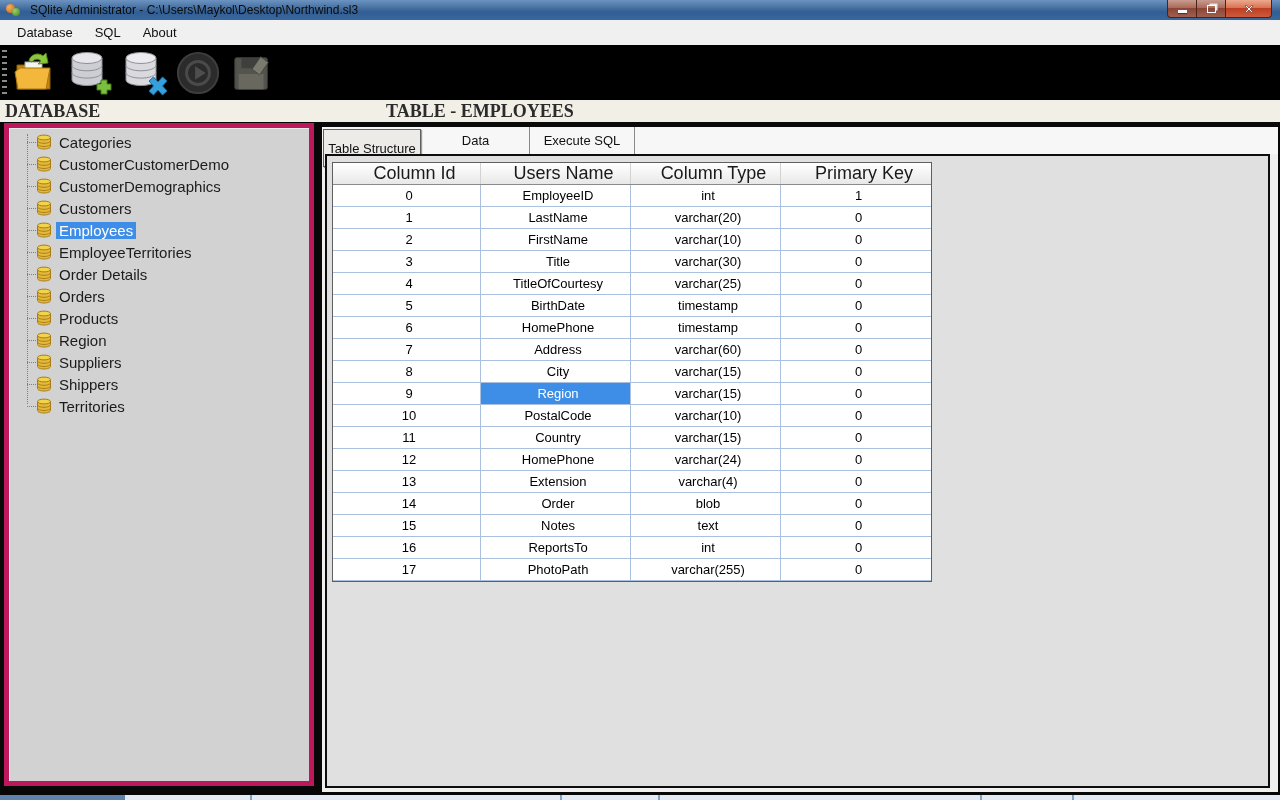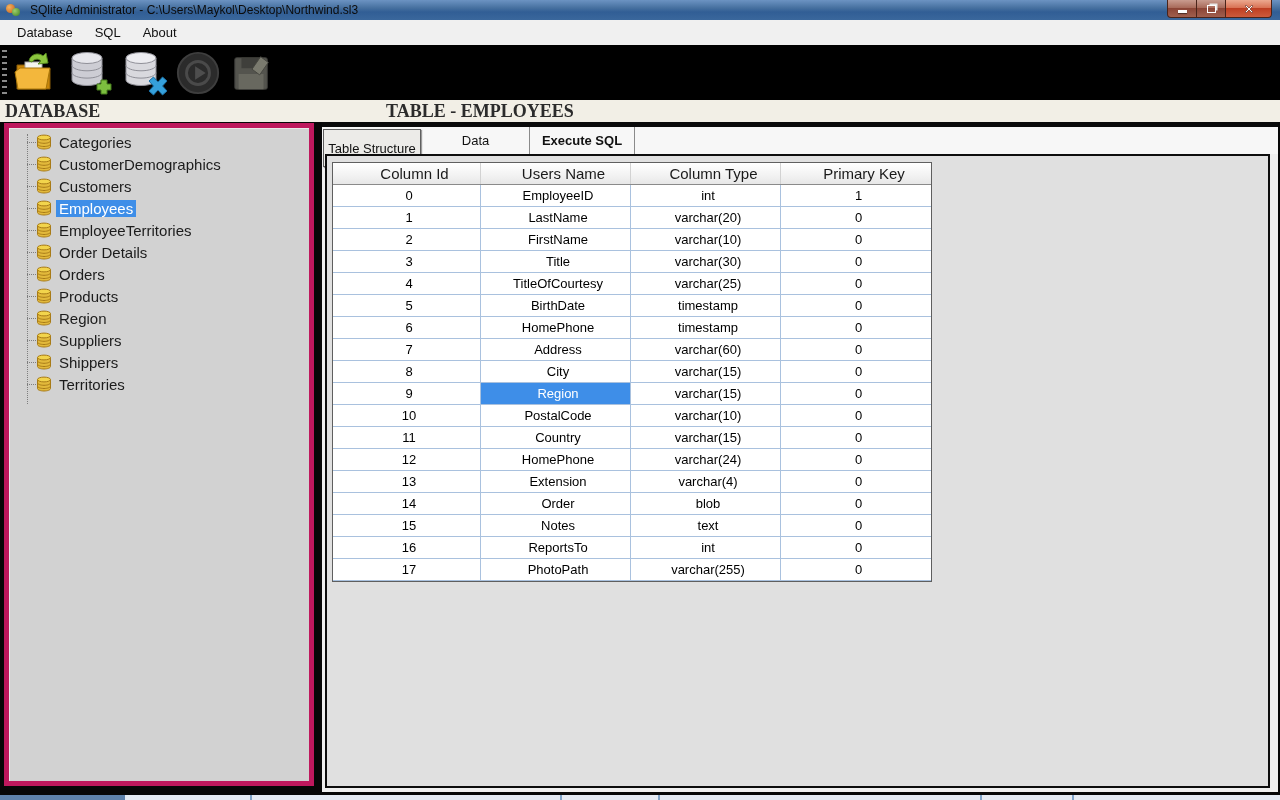--- a/index.html
+++ b/index.html
@@ -51,29 +51,29 @@
   .tree-label { margin-left:47px; font-size:15px; color:#1C1C1C; padding:0 3px; white-space:nowrap; }
   .tree-label.selected { background:#3E8EE8; color:#FFFFFF; }
 
   
   .rightpanel { position:absolute; left:322px; top:0; width:956px; height:670px; background:#EFEFEF; }
   .topline { position:absolute; top:0; left:0; width:100%; height:5px; background:#0A0A0A; }
   .tabstrip { position:absolute; top:5px; left:0; width:100%; height:27px; background:#F7F7F7; display:flex; }
   .tab { font-size:13px; color:#111; display:flex; align-items:center; justify-content:center; border-right:1px solid #8A8A8A; cursor:default; }
   .tabstrip .tab:nth-child(1) { width:98px; }
   .tabstrip .tab:nth-child(2) { width:108px; }
-  .tabstrip .tab:nth-child(3) { width:105px;font-weight:bold; }
+  .tabstrip .tab:nth-child(3) { width:105px; }
   .tab.active { margin:2px 1px 2px 1px; height:38px; background:#ECEBE8; border:1px solid #5F5F5F; box-shadow:1px 1px 1px #9A9A9A; }
 
   .contentpanel { position:absolute; top:32px; left:3px; width:945px; height:634px; border:2px solid #0D0D0D; background:#E0E0E0; }
 
   
   .grid { position:absolute; left:5px; top:6px; width:600px; background:#FFFFFF; border:1px solid #5F5F5F; }
   .grid-header { display:flex; height:22px; background:linear-gradient(180deg,#FFFFFF 0%, #F2F2F2 60%, #E7E7E7 100%); border-bottom:1px solid #8A8A8A; }
-  .gh-cell { font-size:15px; color:#1A1A1A; line-height:21px; padding-left:16px; border-right:1px solid #D2D2D2; }
+  .gh-cell { font-size:18px; color:#1A1A1A; line-height:21px; padding-left:16px; border-right:1px solid #D2D2D2; }
   .grid-header .gh-cell:nth-child(1) { width:148px; }
   .grid-header .gh-cell:nth-child(2) { width:150px; }
   .grid-header .gh-cell:nth-child(3) { width:150px; }
   .grid-header .gh-cell:nth-child(4) { width:150px; border-right:none; }
   .grid-row { display:flex; height:22px; background:#FFFFFF; }
   .g-cell { font-size:13px; color:#000; line-height:21px; padding-left:5px; border-right:1px solid #A9C1DE; border-bottom:1px solid #A9C1DE; white-space:nowrap; overflow:hidden; }
   .grid-row .g-cell:nth-child(1) { width:148px; }
   .grid-row .g-cell:nth-child(2) { width:150px; }
   .grid-row .g-cell:nth-child(3) { width:150px; }
   .grid-row .g-cell:nth-child(4) { width:150px; border-right:none; }
@@ -180,20 +180,32 @@
           <span class="tree-stub"></span>
           <span class="db-ico">
             <svg width="16" height="16" viewBox="0 0 16 16">
               <path d="M1.5 3.5 v9 c0 1.4 2.9 2.5 6.5 2.5 s6.5 -1.1 6.5 -2.5 v-9" fill="#E2B93B" stroke="#A87B18"></path>
               <ellipse cx="8" cy="3.5" rx="6.5" ry="2.4" fill="#F2D44C" stroke="#A87B18"></ellipse>
               <path d="M1.5 6.8 c0 1.4 2.9 2.5 6.5 2.5 s6.5 -1.1 6.5 -2.5" fill="none" stroke="#A87B18"></path>
               <path d="M1.5 10 c0 1.4 2.9 2.5 6.5 2.5 s6.5 -1.1 6.5 -2.5" fill="none" stroke="#A87B18"></path>
             </svg>
           </span>
           <span class="tree-label">Categories</span>
+        </div>
+        <div class="tree-item">
+          <span class="tree-stub"></span>
+          <span class="db-ico">
+            <svg width="16" height="16" viewBox="0 0 16 16">
+              <path d="M1.5 3.5 v9 c0 1.4 2.9 2.5 6.5 2.5 s6.5 -1.1 6.5 -2.5 v-9" fill="#E2B93B" stroke="#A87B18"></path>
+              <ellipse cx="8" cy="3.5" rx="6.5" ry="2.4" fill="#F2D44C" stroke="#A87B18"></ellipse>
+              <path d="M1.5 6.8 c0 1.4 2.9 2.5 6.5 2.5 s6.5 -1.1 6.5 -2.5" fill="none" stroke="#A87B18"></path>
+              <path d="M1.5 10 c0 1.4 2.9 2.5 6.5 2.5 s6.5 -1.1 6.5 -2.5" fill="none" stroke="#A87B18"></path>
+            </svg>
+          </span>
+          <span class="tree-label">CustomerCustomerDemo</span>
         </div>
         <div class="tree-item">
           <span class="tree-stub"></span>
           <span class="db-ico">
             <svg width="16" height="16" viewBox="0 0 16 16">
               <path d="M1.5 3.5 v9 c0 1.4 2.9 2.5 6.5 2.5 s6.5 -1.1 6.5 -2.5 v-9" fill="#E2B93B" stroke="#A87B18"></path>
               <ellipse cx="8" cy="3.5" rx="6.5" ry="2.4" fill="#F2D44C" stroke="#A87B18"></ellipse>
               <path d="M1.5 6.8 c0 1.4 2.9 2.5 6.5 2.5 s6.5 -1.1 6.5 -2.5" fill="none" stroke="#A87B18"></path>
               <path d="M1.5 10 c0 1.4 2.9 2.5 6.5 2.5 s6.5 -1.1 6.5 -2.5" fill="none" stroke="#A87B18"></path>
             </svg>

